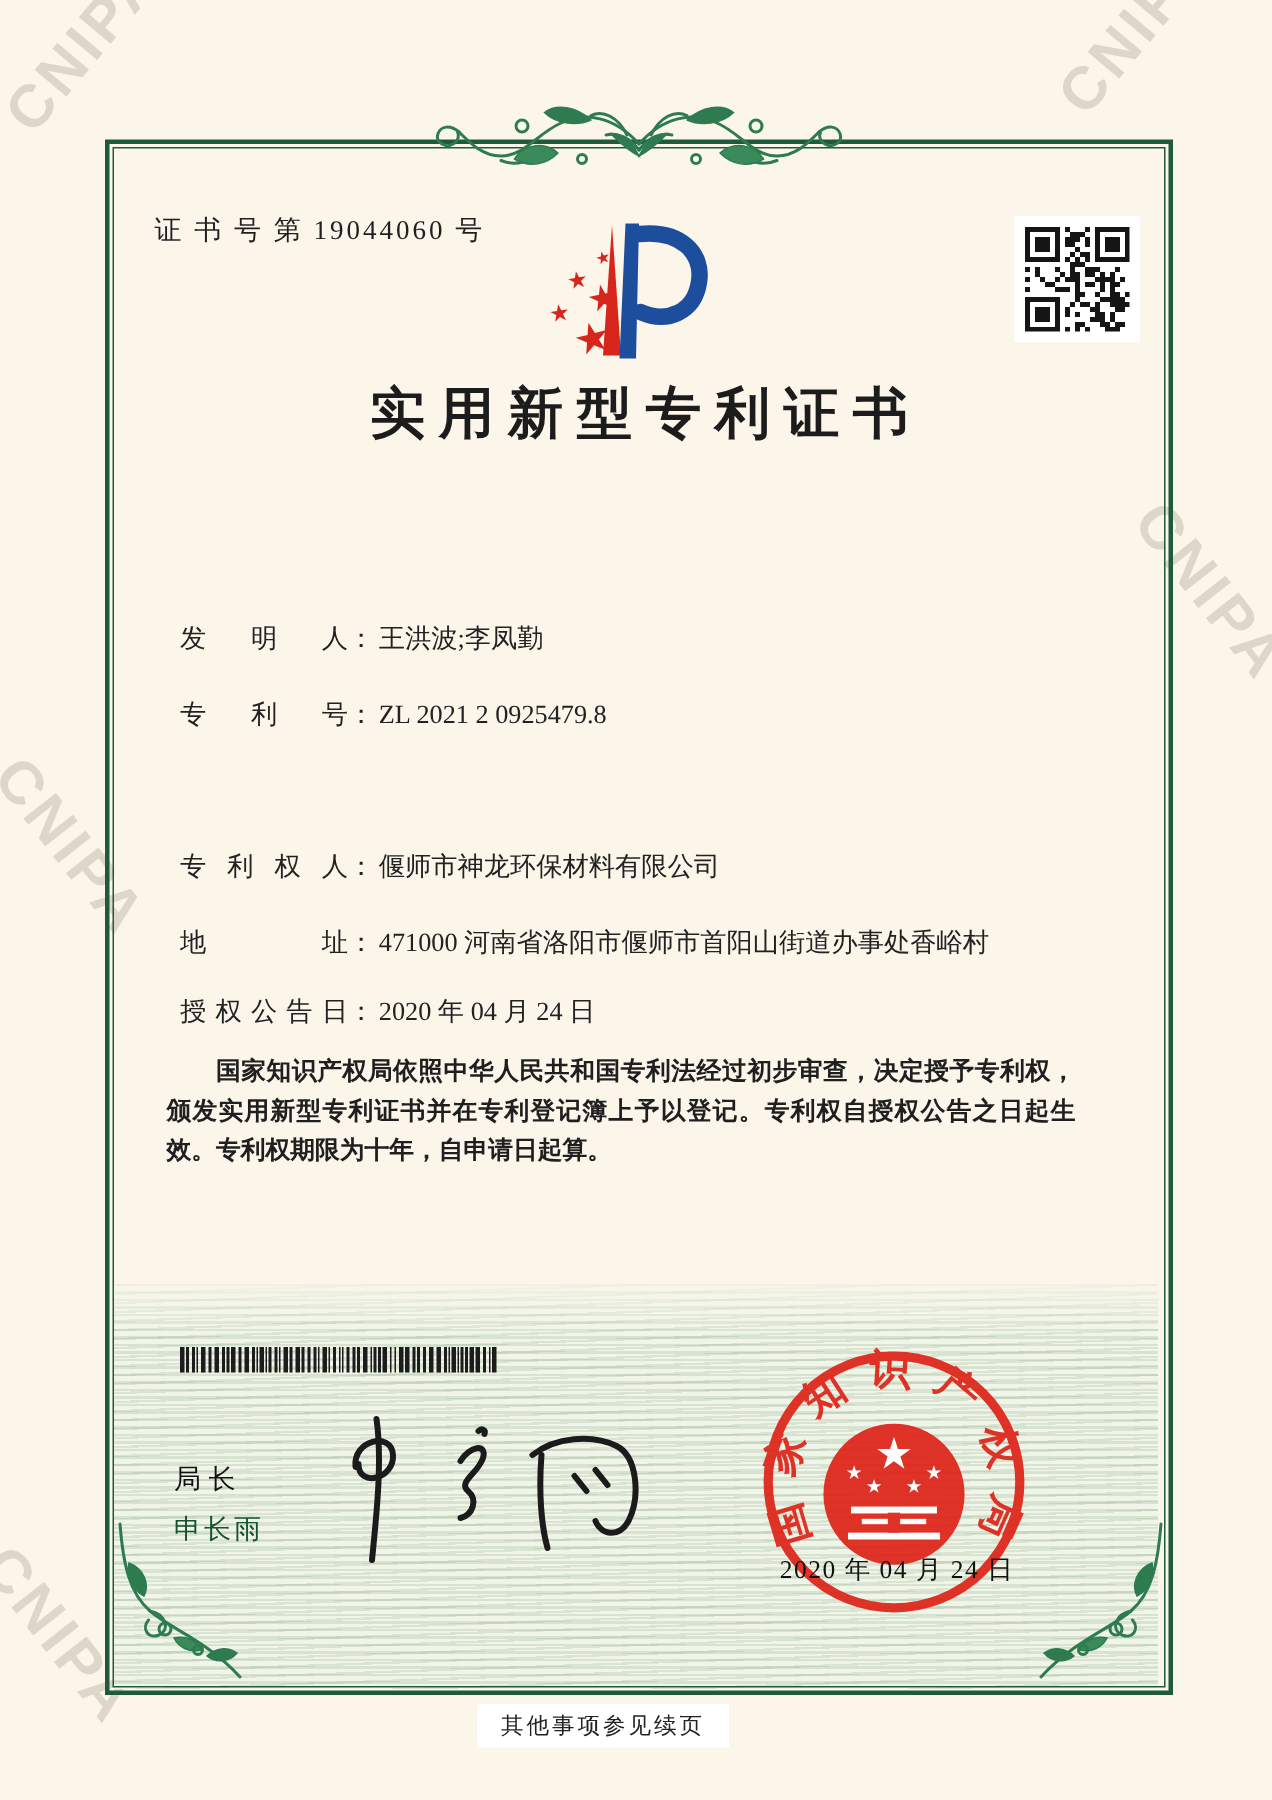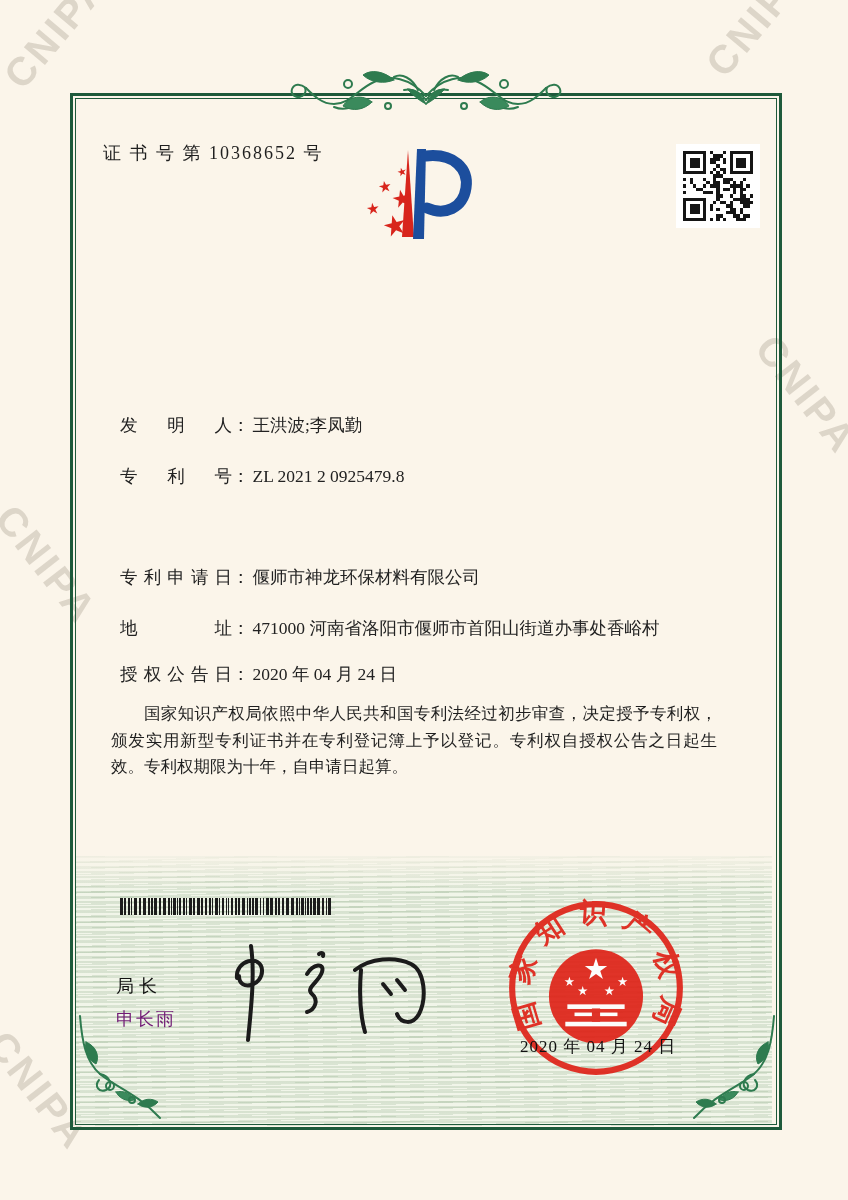--- a/index.html
+++ b/index.html
@@ -45,28 +45,28 @@
 
   .title{left:70px;top:251px;width:712px;text-align:center;font-size:37px;font-weight:bold;
          letter-spacing:9px;padding-left:9px;box-sizing:border-box;color:#1c1c1c;}
 
   .frow{position:absolute;left:120px;font-size:17.5px;color:#222;z-index:3;white-space:nowrap;}
   .flabel{display:inline-block;width:112px;text-align:justify;text-align-last:justify;
           vertical-align:bottom;}
   .fvalue{margin-left:3px;}
 
   .paras{position:absolute;left:111px;top:701px;width:606px;font-size:16.5px;
-         line-height:26.5px;color:#1f1f1f;text-align:justify;z-index:3;}
+         line-height:26.5px;color:#1f1f1f;text-align:justify;z-index:3;font-weight:bold;}
   .paras p{margin:0;text-indent:2em;}
 
   .barcode{position:absolute;left:120px;top:898px;width:218px;height:17px;z-index:3;}
   .barcode i{position:absolute;top:0;bottom:0;background:#1c1c1c;}
 
   .commissioner-title{left:116px;top:974px;font-size:18px;letter-spacing:5px;color:#111;}
-  .commissioner-name{left:116px;top:1007px;font-size:18px;letter-spacing:2px;color:#701a75;}
+  .commissioner-name{left:116px;top:1007px;font-size:18px;letter-spacing:2px;color:#14532d;}
 
   .sig{left:215px;top:940px;z-index:3;}
 
   .seal{left:506px;top:898px;z-index:4;}
   .seal text{font-size:27px;letter-spacing:14px;font-weight:bold;
              font-family:"Liberation Serif","DejaVu Serif",serif;}
   .seal-date{left:508px;top:1035px;width:180px;text-align:center;font-size:17px;
              letter-spacing:1px;color:#111;z-index:5;}
 
   .page-info{left:70px;top:1089px;width:712px;text-align:center;font-size:15px;
@@ -134,21 +134,21 @@
       <path d="M88,4 C86,30 82,50 68,62 C54,74 30,82 8,106"></path>
       <path d="M68,62 c-10,2 -14,12 -6,16 c7,3 12,-4 7,-10"></path>
       <path d="M82,30 c-10,4 -14,14 -10,22 c8,-4 12,-14 10,-22 Z" fill="#2e7b4f" stroke-width="1"></path>
       <path d="M52,80 c-8,-2 -16,2 -18,8 c8,2 15,-2 18,-8 Z" fill="#3a8a5c" stroke-width="1"></path>
       <path d="M30,92 c-6,-6 -14,-6 -20,-2 c5,6 14,7 20,2 Z" fill="#2e7b4f" stroke-width="1"></path>
       <circle cx="58" cy="74" r="4"></circle>
       <circle cx="36" cy="88" r="3"></circle>
     </g>
   </svg>
 
-  <div class="abs content cert-no">证 书 号 第 10368652 号</div>
+  <div class="abs content cert-no">证 书 号 第 19044060 号</div>
 
   <svg class="abs content" style="left:362px;top:147px" width="115" height="98" viewBox="0 0 115 98">
     <polygon points="46,3 52,90 40,90" fill="#d8251c"></polygon>
     <polygon points="55,2 64,2 62,92 51,92" fill="#1c4e9d"></polygon>
     <path d="M64,9 C92,6 107,22 104,41 C101,61 83,69 65,61" fill="none" stroke="#1c4e9d" stroke-width="11" stroke-linecap="round"></path>
     <use href="#star" transform="translate(40,25) scale(0.45) rotate(-15)" fill="#d8251c"></use>
     <use href="#star" transform="translate(23,40) scale(0.62) rotate(-10)" fill="#d8251c"></use>
     <use href="#star" transform="translate(40,52) scale(0.95) rotate(-12)" fill="#d8251c"></use>
     <use href="#star" transform="translate(11,62) scale(0.62) rotate(-8)" fill="#d8251c"></use>
     <use href="#star" transform="translate(33,79) scale(1.12) rotate(-14)" fill="#d8251c"></use>
@@ -271,29 +271,30 @@
         <rect x="19" y="19" width="1" height="1"></rect>
         <rect x="8" y="20" width="1" height="1"></rect>
         <rect x="10" y="20" width="1" height="1"></rect>
         <rect x="12" y="20" width="1" height="1"></rect>
         <rect x="16" y="20" width="1" height="1"></rect>
         <rect x="17" y="20" width="1" height="1"></rect>
         <rect x="18" y="20" width="1" height="1"></rect>
       </svg>
   </div>
 
+  <div class="abs content title">实用新型专利证书</div>
 
   <div class="frow" style="top:413px">
     <span class="flabel">发明人</span><span>：</span><span class="fvalue">王洪波;李凤勤</span>
   </div>
   <div class="frow" style="top:464px">
     <span class="flabel">专利号</span><span>：</span><span class="fvalue">ZL 2021 2 0925479.8</span>
   </div>
   <div class="frow" style="top:565px">
-    <span class="flabel">专利申请日</span><span>：</span><span class="fvalue">偃师市神龙环保材料有限公司</span>
+    <span class="flabel">专利权人</span><span>：</span><span class="fvalue">偃师市神龙环保材料有限公司</span>
   </div>
   <div class="frow" style="top:616px">
     <span class="flabel">地址</span><span>：</span><span class="fvalue">471000 河南省洛阳市偃师市首阳山街道办事处香峪村</span>
   </div>
   <div class="frow" style="top:662px">
     <span class="flabel">授权公告日</span><span>：</span><span class="fvalue">2020 年 04 月 24 日</span>
   </div>
 
   <div class="paras">
     <p>国家知识产权局依照中华人民共和国专利法经过初步审查，决定授予专利权，颁发实用新型专利证书并在专利登记簿上予以登记。专利权自授权公告之日起生效。专利权期限为十年，自申请日起算。</p>
@@ -392,14 +393,15 @@
         <rect x="60" y="104" width="56" height="4.5" fill="#fff"></rect>
         <rect x="67" y="112" width="42" height="3.5" fill="#fff"></rect>
         <rect x="58" y="121" width="60" height="4.5" fill="#fff"></rect>
         <rect x="84" y="108" width="8" height="13" fill="#df2318"></rect>
       </g>
     </g>
   </svg>
   <div class="abs seal-date">2020 年 04 月 24 日</div>
 
 
+  <div class="abs footer-note">其他事项参见续页</div>
 
 </div>
 
 </body></html>

